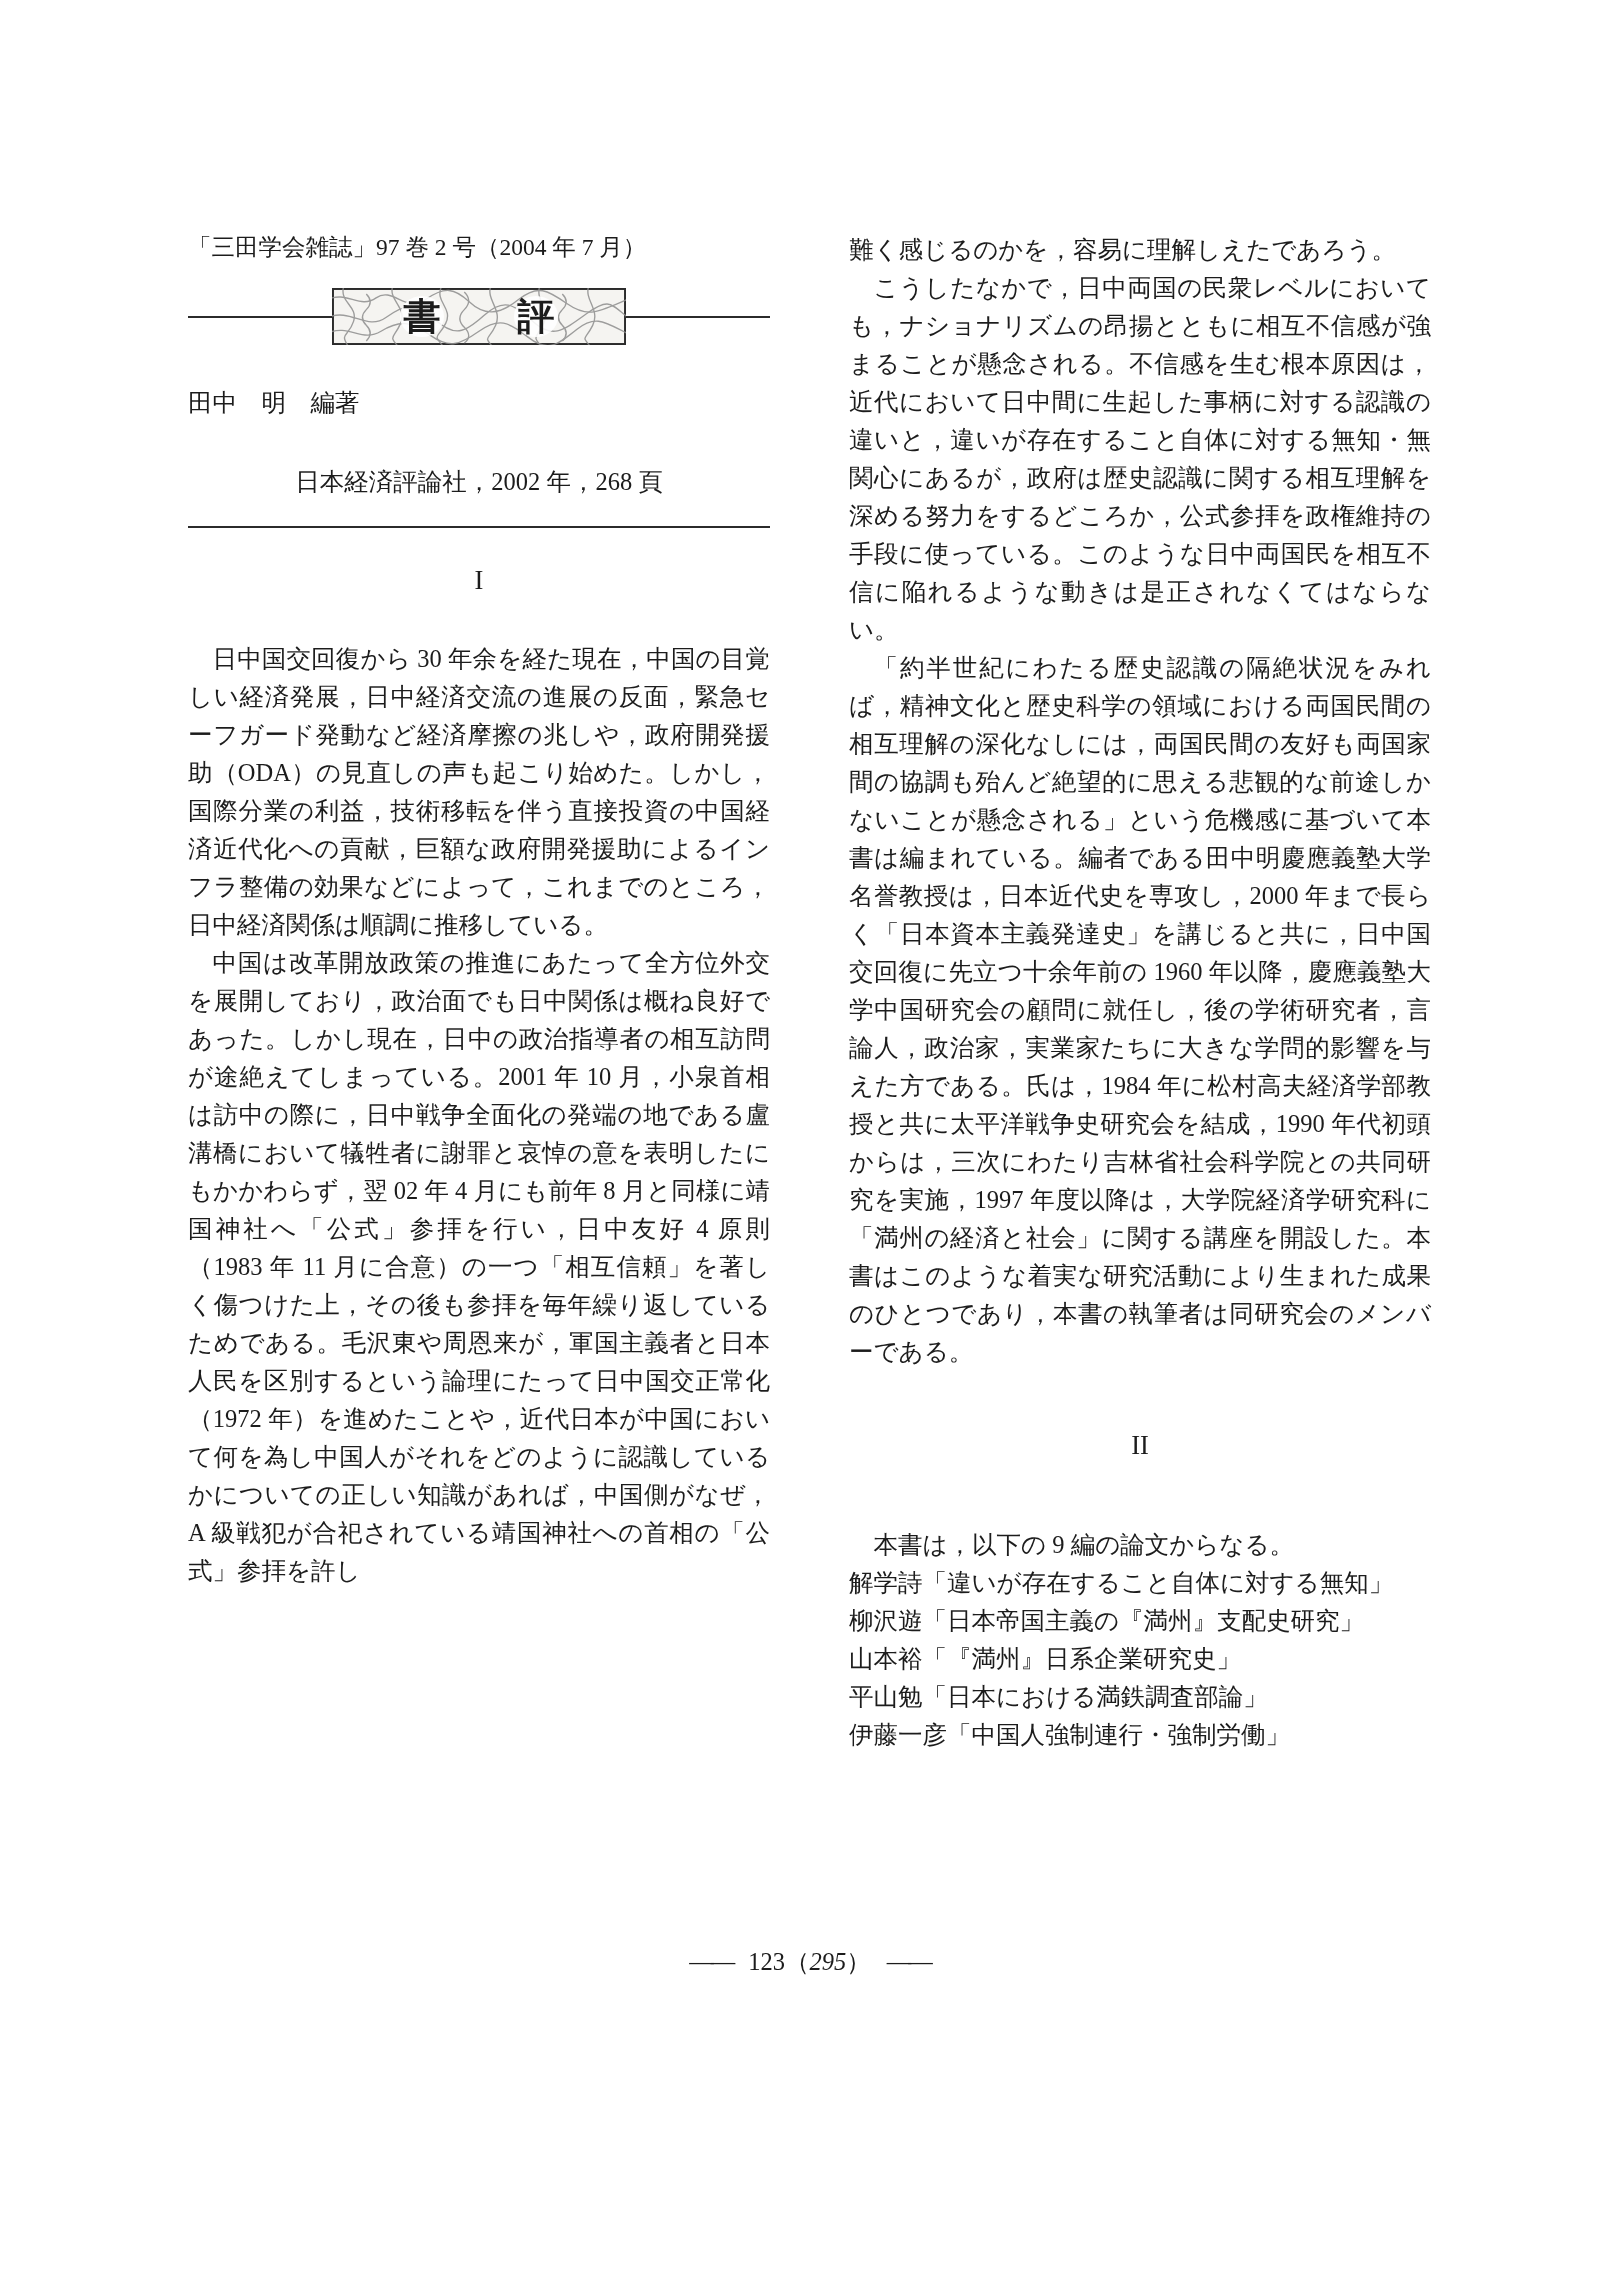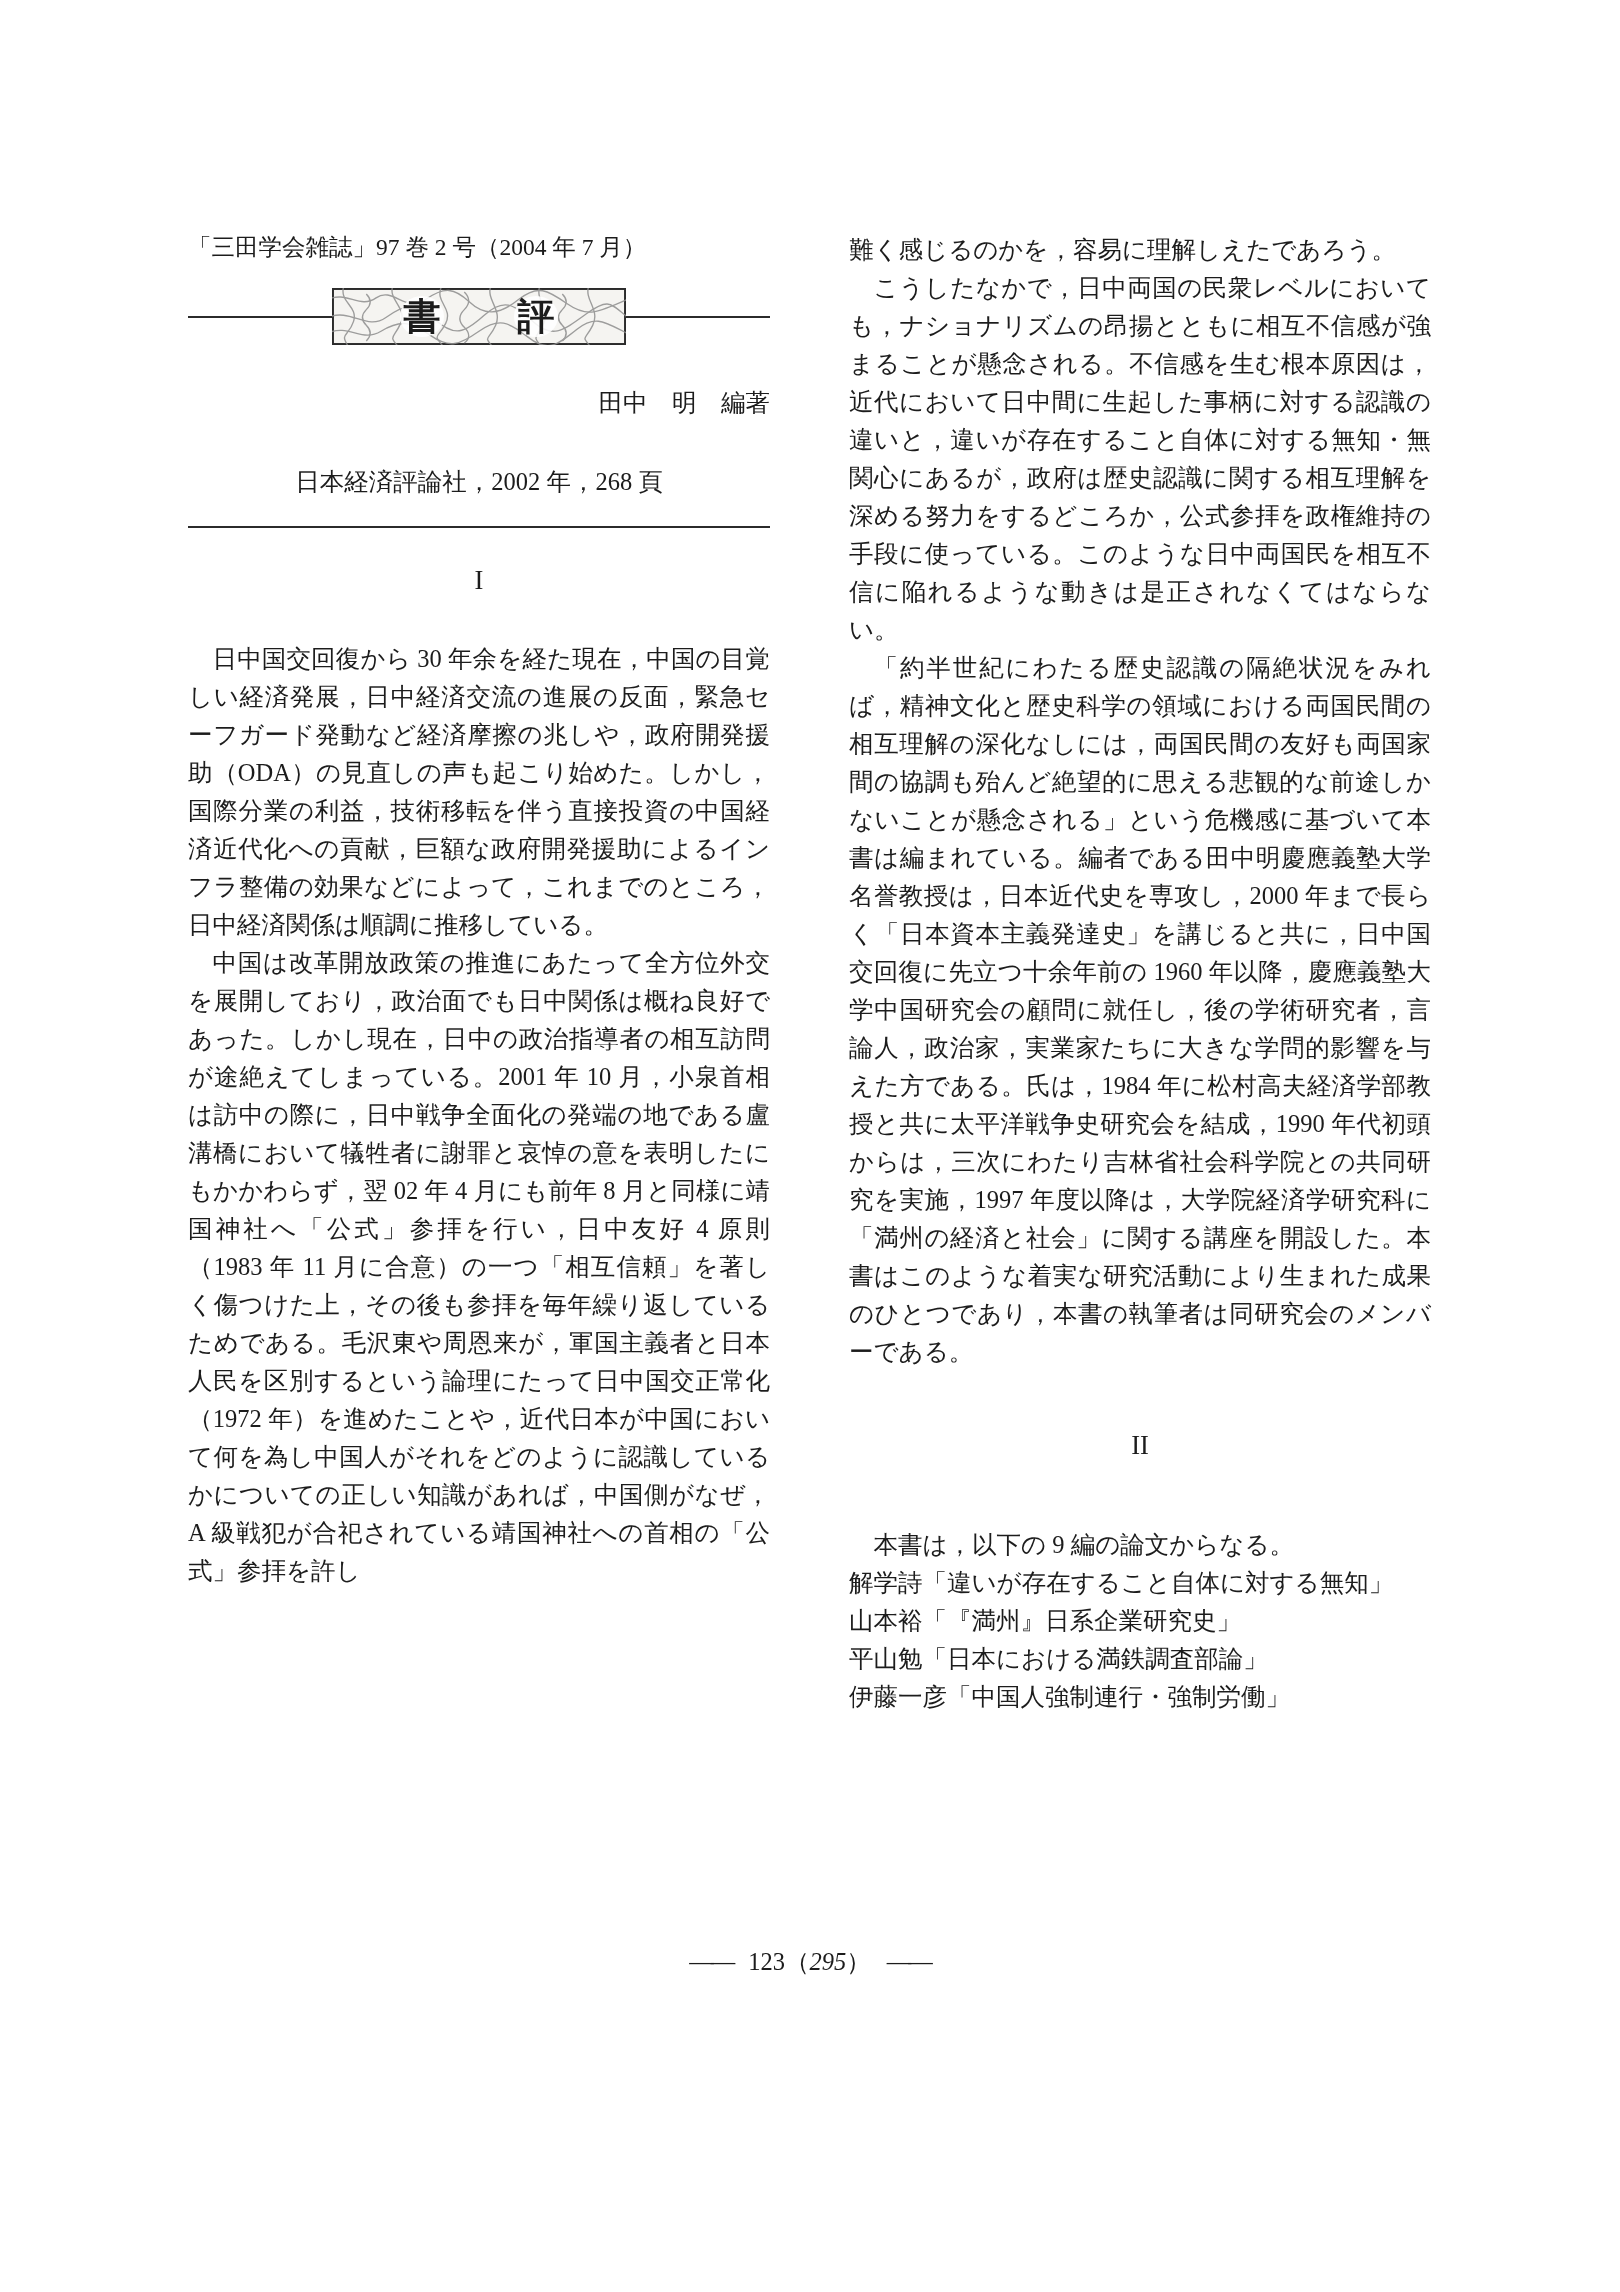--- a/index.html
+++ b/index.html
@@ -51,21 +51,21 @@
     padding: 0 33px;
   }
   .banner-char {
     font-size: 37px;
     font-weight: bold;
     line-height: 1;
     background: rgba(255,255,255,0.88);
     border-radius: 50%;
     padding: 2px 3.9px;
   }
-  .author-line { margin-bottom: 41px; text-align: right; margin-top: 36px; }
+  .author-line { margin-bottom: 41px; text-align: left; margin-top: 36px; }
   .book-title {
     text-align: center;
     font-size: 30px;
     font-weight: bold;
     letter-spacing: 1px;
     margin-bottom: 43px;
   }
   .publisher-line { text-align: center; margin-bottom: 25.5px; }
   .divider { border-top: 2px solid #2b2b2b; margin-bottom: 33px; }
   .section-heading {
@@ -148,20 +148,21 @@
     <p class="body-par">こうしたなかで，日中両国の民衆レベルにおいても，ナショナリズムの昂揚とともに相互不信感が強まることが懸念される。不信感を生む根本原因は，近代において日中間に生起した事柄に対する認識の違いと，違いが存在すること自体に対する無知・無関心にあるが，政府は歴史認識に関する相互理解を深める努力をするどころか，公式参拝を政権維持の手段に使っている。このような日中両国民を相互不信に陥れるような動きは是正されなくてはならない。</p>
 
     <p class="body-par">「約半世紀にわたる歴史認識の隔絶状況をみれば，精神文化と歴史科学の領域における両国民間の相互理解の深化なしには，両国民間の友好も両国家間の協調も殆んど絶望的に思える悲観的な前途しかないことが懸念される」という危機感に基づいて本書は編まれている。編者である田中明慶應義塾大学名誉教授は，日本近代史を専攻し，2000 年まで長らく「日本資本主義発達史」を講じると共に，日中国交回復に先立つ十余年前の 1960 年以降，慶應義塾大学中国研究会の顧問に就任し，後の学術研究者，言論人，政治家，実業家たちに大きな学問的影響を与えた方である。氏は，1984 年に松村高夫経済学部教授と共に太平洋戦争史研究会を結成，1990 年代初頭からは，三次にわたり吉林省社会科学院との共同研究を実施，1997 年度以降は，大学院経済学研究科に「満州の経済と社会」に関する講座を開設した。本書はこのような着実な研究活動により生まれた成果のひとつであり，本書の執筆者は同研究会のメンバーである。</p>
 
     <div class="section-heading">II</div>
 
     <p class="intro-line">本書は，以下の 9 編の論文からなる。</p>
 
     <div>
       <div class="essay-line">解学詩「違いが存在すること自体に対する無知」</div>
+      <div class="essay-line">柳沢遊「日本帝国主義の『満州』支配史研究」</div>
       <div class="essay-line">山本裕「『満州』日系企業研究史」</div>
       <div class="essay-line">平山勉「日本における満鉄調査部論」</div>
       <div class="essay-line">伊藤一彦「中国人強制連行・強制労働」</div>
     </div>
 
   </div>
 </div>
 
 <div class="page-footer">
   <span class="footer-dash">——</span>

